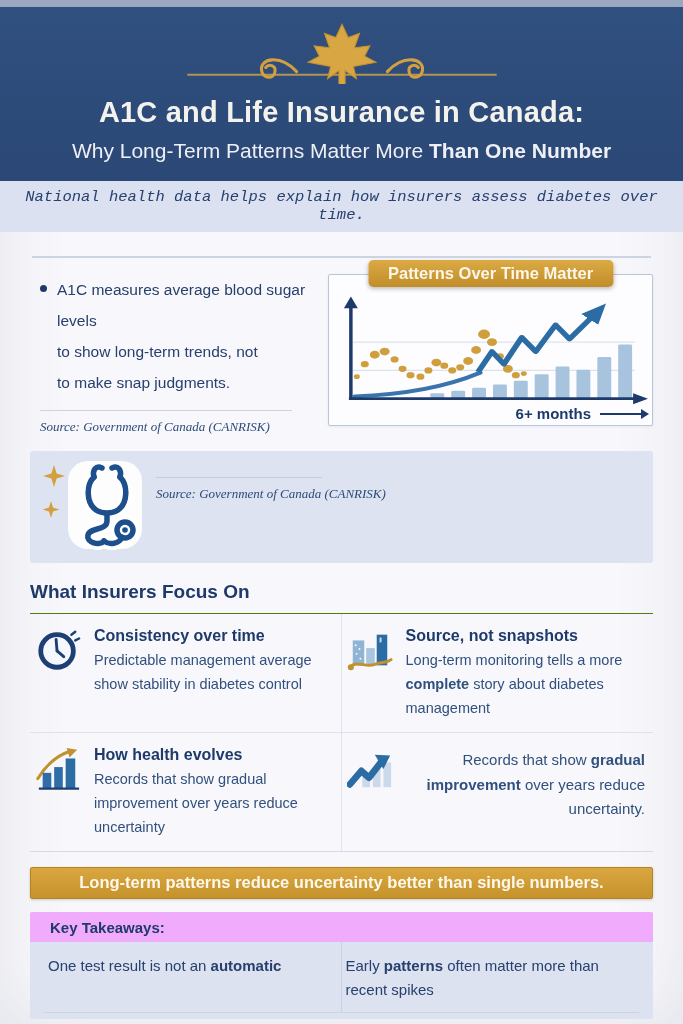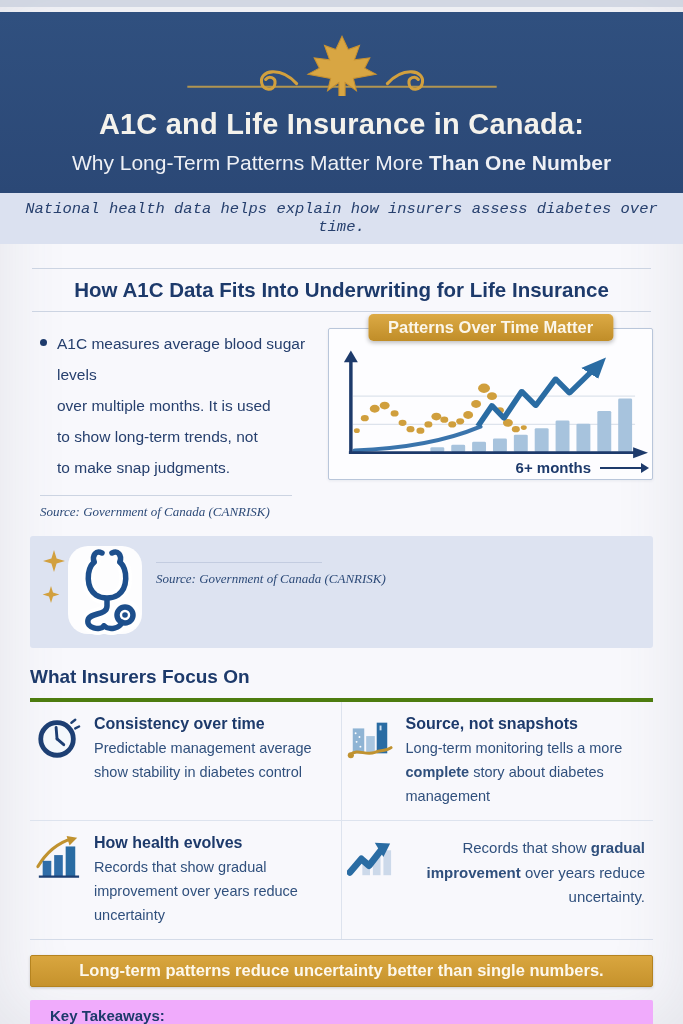--- a/index.html
+++ b/index.html
@@ -2,21 +2,21 @@
 <html><head>
 <meta charset="utf-8">
 <style>
   html,body{margin:0;padding:0;background:#e7e9ef;}
   .page{position:relative;width:683px;height:1024px;margin:0 auto;background:#f8f8fc;
         font-family:"Liberation Sans",sans-serif;color:#27406e;overflow:hidden;
         box-shadow:inset 0 0 70px rgba(70,80,100,.12);}
   .page::before{content:"";position:absolute;top:0;left:0;right:0;height:7px;background:#c6cddc;opacity:.7;}
 
   
-  .hero{background:linear-gradient(#30507f,#2b4876);padding:20px 0 18px;text-align:center;margin-top:12px;}
+  .hero{background:linear-gradient(#30507f,#2b4876);padding:20px 0 18px;text-align:center;}
   .hero svg{display:block;margin:0 auto;}
   .hero h1{margin:12px 0 0;font-size:29px;letter-spacing:.2px;color:#f4f2ec;font-weight:700;}
   .hero h2{margin:10px 0 0;font-size:21px;color:#eef0f5;font-weight:400;}
   .hero h2 .b{font-weight:700;}
 
   .tagline{background:#dbe1f0;color:#27406e;text-align:center;padding:7px 0 8px;
            font-family:Liberation Mono, monospace;font-style:italic;font-size:15.5px;}
 
   main{padding:0 30px;}
 
@@ -48,21 +48,21 @@
 
   
   .callout{margin-top:16px;background:#dde3f1;border-radius:3px;display:flex;gap:12px;padding:8px 18px 8px 10px;}
   .callout-icon{flex-shrink:0;}
   .callout-text{padding-top:6px;}
   .callout-text p.main{margin:0;font-size:15.5px;line-height:1.85;color:#27406e;}
   .callout-text .mini-rule{width:72%;background:#c3cce0;}
 
   
   .focus h3{margin:18px 0 10px;font-size:19px;color:#1d3a6b;}
-  .focus-grid{display:grid;grid-template-columns:1fr 1fr;border-top:4px solid #4d7c0f;border-bottom:1px solid #d4dbe8;}
+  .focus-grid{display:grid;grid-template-columns:1fr 1fr;border-top:1px solid #4d7c0f;border-bottom:1px solid #d4dbe8;}
   .fcell{display:flex;gap:12px;padding:13px 8px 11px 4px;min-height:70px;}
   .fcell:nth-child(odd){border-right:1px solid #dde3ee;}
   .fcell:nth-child(-n+2){border-bottom:1px solid #dde3ee;}
   .fcell .icon-box{width:48px;flex-shrink:0;display:flex;justify-content:center;}
   .fcell h4{margin:0 0 4px;font-size:16px;color:#1d3a6b;}
   .fcell h4:empty{display:none;}
   .fcell p{margin:0;font-size:14.5px;line-height:1.65;color:#30507d;}
   .fcell:nth-child(4) p{font-size:15px;padding-top:2px;text-align:right;}
 
   
@@ -97,30 +97,28 @@
     <h1>A1C and Life Insurance in Canada:</h1>
     <h2><span>Why Long-Term Patterns Matter More </span><span class="b">Than One Number</span></h2>
   </header>
 
   <div class="tagline">National health data helps explain how insurers assess diabetes over time.</div>
 
   <main>
 
     <section class="s1">
       <div class="rule"></div>
-      <h3>How A1C Data Fits Into Underwriting for Life Insurance</h3>
       <div class="rule"></div>
 
       <div class="s1-body">
         <div class="s1-left">
           <div class="bullet-row">
             <span class="bullet-dot"></span>
             <p>
               <span>A1C measures average blood sugar levels</span>
-              <span>over multiple months. It is used</span>
               <span>to show long-term trends, not</span>
               <span>to make snap judgments.</span>
             </p>
           </div>
           <div class="mini-rule"></div>
           <p class="source">Source: Government of Canada (CANRISK)</p>
         </div>
 
         <div class="chart-card">
           <div class="chart-badge">Patterns Over Time Matter</div>

